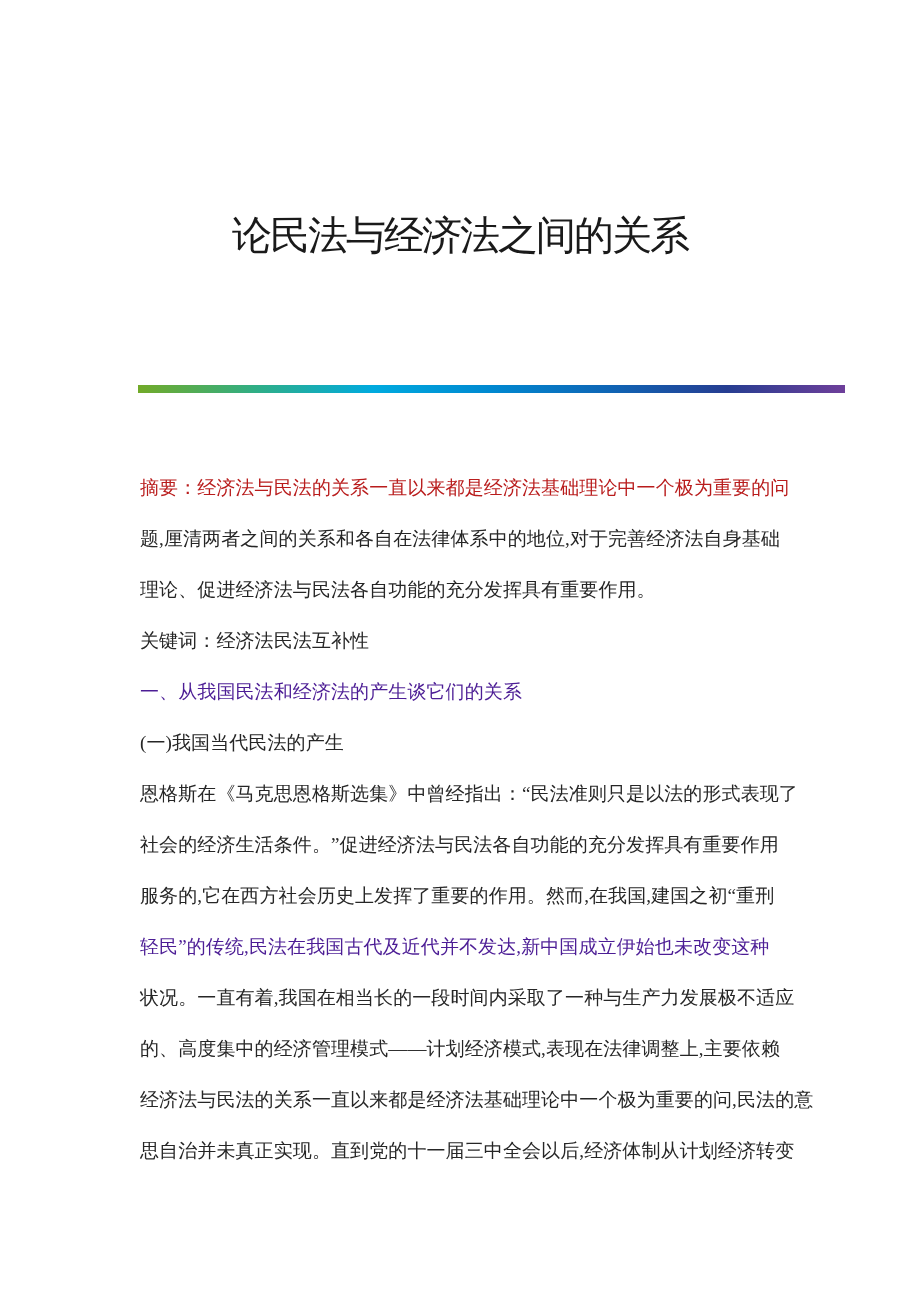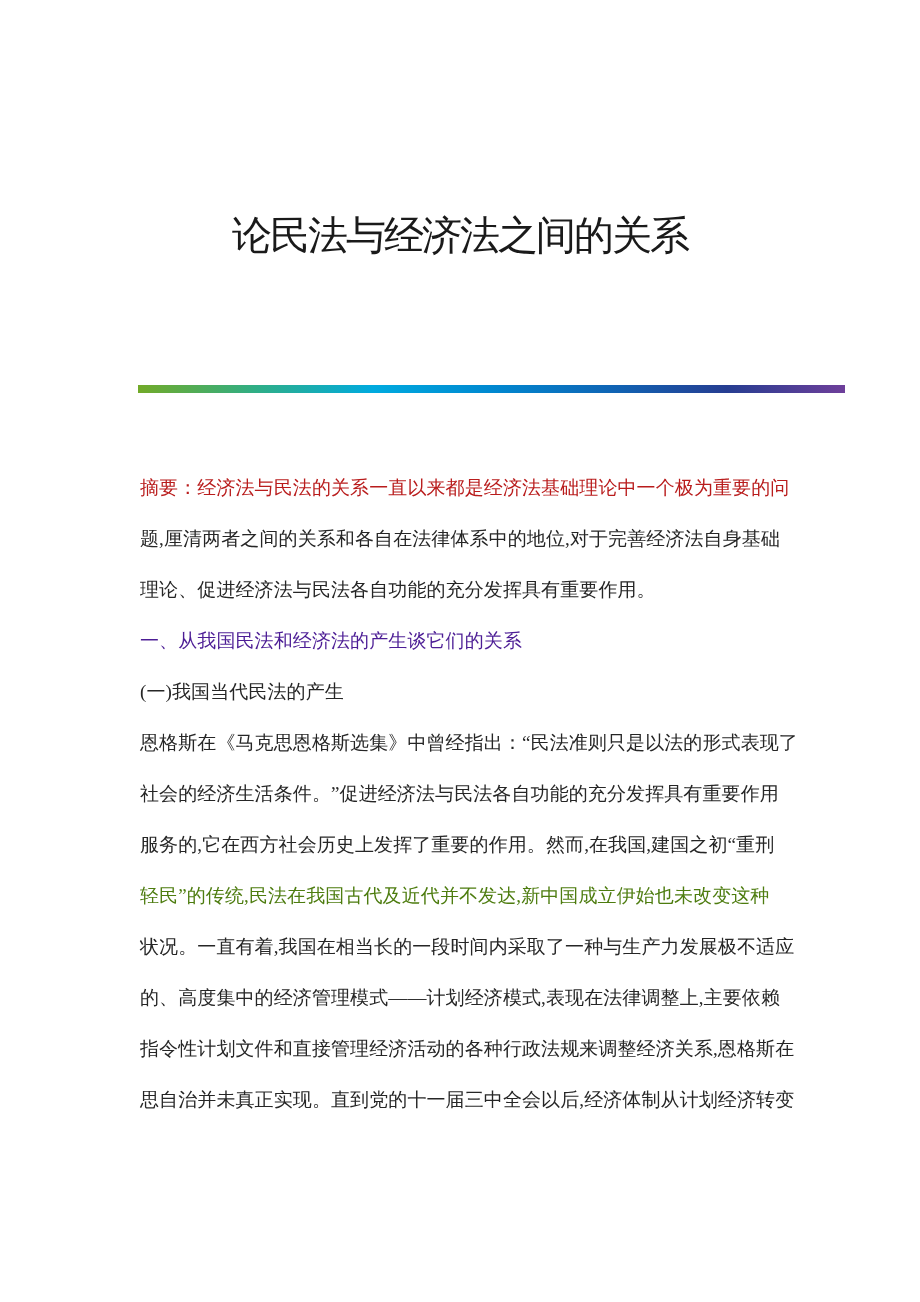--- a/index.html
+++ b/index.html
@@ -65,29 +65,32 @@
 
   <div class="gradient-divider" style="background: linear-gradient(90deg, rgb(114, 170, 40), rgb(47, 174, 134), rgb(0, 170, 223), rgb(0, 136, 208), rgb(15, 101, 181), rgb(38, 61, 145), rgb(110, 63, 154));"></div>
 
   <div class="text-flow">
       <div class="block">
         <div class="line" style="color: #b91c1c;">摘要：经济法与民法的关系一直以来都是经济法基础理论中一个极为重要的问</div>
         <div class="line" style="color: rgb(38, 38, 38);">题,厘清两者之间的关系和各自在法律体系中的地位,对于完善经济法自身基础</div>
         <div class="line" style="color: rgb(38, 38, 38);">理论、促进经济法与民法各自功能的充分发挥具有重要作用。</div>
       </div>
       <div class="block">
+        <div class="line" style="color: rgb(38, 38, 38);">关键词：经济法民法互补性</div>
+      </div>
+      <div class="block">
         <div class="line" style="color: #4c1d95;">一、从我国民法和经济法的产生谈它们的关系</div>
       </div>
       <div class="block">
         <div class="line" style="color: rgb(38, 38, 38);">(一)我国当代民法的产生</div>
       </div>
       <div class="block">
         <div class="line" style="color: rgb(38, 38, 38);">恩格斯在《马克思恩格斯选集》中曾经指出：“民法准则只是以法的形式表现了</div>
         <div class="line" style="color: rgb(38, 38, 38);">社会的经济生活条件。”促进经济法与民法各自功能的充分发挥具有重要作用</div>
         <div class="line" style="color: rgb(38, 38, 38);">服务的,它在西方社会历史上发挥了重要的作用。然而,在我国,建国之初“重刑</div>
-        <div class="line" style="color: #4d7c0f;">轻民”的传统,民法在我国古代及近代并不发达,新中国成立伊始也未改变这种</div>
+        <div class="line" style="color: #4c1d95;">轻民”的传统,民法在我国古代及近代并不发达,新中国成立伊始也未改变这种</div>
         <div class="line" style="color: rgb(38, 38, 38);">状况。一直有着,我国在相当长的一段时间内采取了一种与生产力发展极不适应</div>
         <div class="line" style="color: rgb(38, 38, 38);">的、高度集中的经济管理模式——计划经济模式,表现在法律调整上,主要依赖</div>
-        <div class="line" style="color: rgb(38, 38, 38);">指令性计划文件和直接管理经济活动的各种行政法规来调整经济关系,恩格斯在</div>
+        <div class="line" style="color: rgb(38, 38, 38);">经济法与民法的关系一直以来都是经济法基础理论中一个极为重要的问,民法的意</div>
         <div class="line" style="color: rgb(38, 38, 38);">思自治并未真正实现。直到党的十一届三中全会以后,经济体制从计划经济转变</div>
       </div>
     </div>
 </div>
 
 </body></html>

